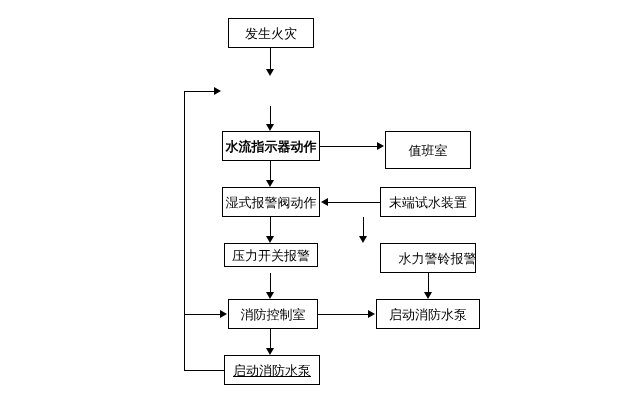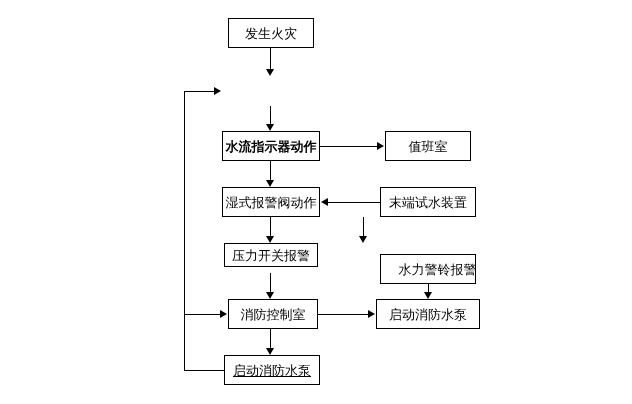--- a/index.html
+++ b/index.html
@@ -100,33 +100,33 @@
   <div class="arrow arrow-right" style="left:214px; top:87px;"></div>
   <div class="line hline" style="left:184px; top:314px; width:36px;"></div>
   <div class="arrow arrow-right" style="left:220px; top:310px;"></div>
 
   <div class="node" style="left:228px; top:18px;  width:86px;  height:30px;">
       <span>发生火灾</span>
     </div>
   <div class="node" style="left:222px; top:131px; width:98px;  height:30px;font-weight:bold;">
       <span>水流指示器动作</span>
     </div>
-  <div class="node" style="left:385px; top:131px; width:86px;  height:30px;">
+  <div class="node" style="left:385px; top:131px; width:86px;  height:38px;">
       <span>值班室</span>
     </div>
   <div class="node" style="left:222px; top:187px; width:98px;  height:30px;">
       <span>湿式报警阀动作</span>
     </div>
   <div class="node" style="left:380px; top:187px; width:96px;  height:30px;">
       <span>末端试水装置</span>
     </div>
   <div class="node" style="left:224px; top:243px; width:94px;  height:24px;">
       <span>压力开关报警</span>
     </div>
-  <div class="node" style="left:380px; top:254px; width:96px;  height:30px;padding-left:19px;">
+  <div class="node" style="left:380px; top:243px; width:96px;  height:30px;padding-left:19px;">
       <span>水力警铃报警</span>
     </div>
   <div class="node" style="left:228px; top:299px; width:90px;  height:30px;">
       <span>消防控制室</span>
     </div>
   <div class="node" style="left:376px; top:299px; width:104px; height:30px;">
       <span>启动消防水泵</span>
     </div>
   <div class="node" style="left:224px; top:355px; width:96px;  height:30px;text-decoration:underline;">
       <span>启动消防水泵</span>

